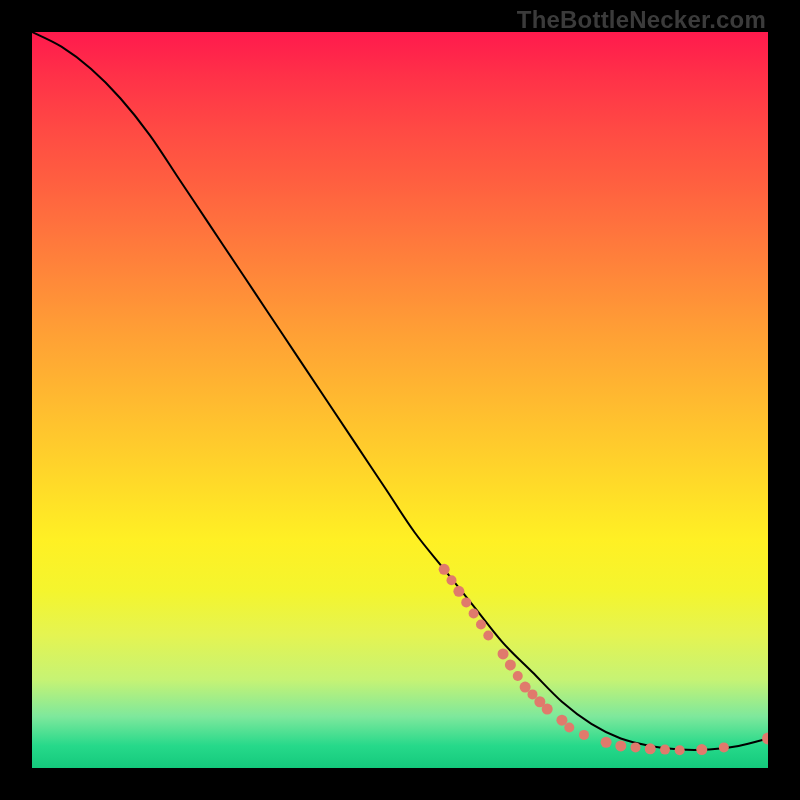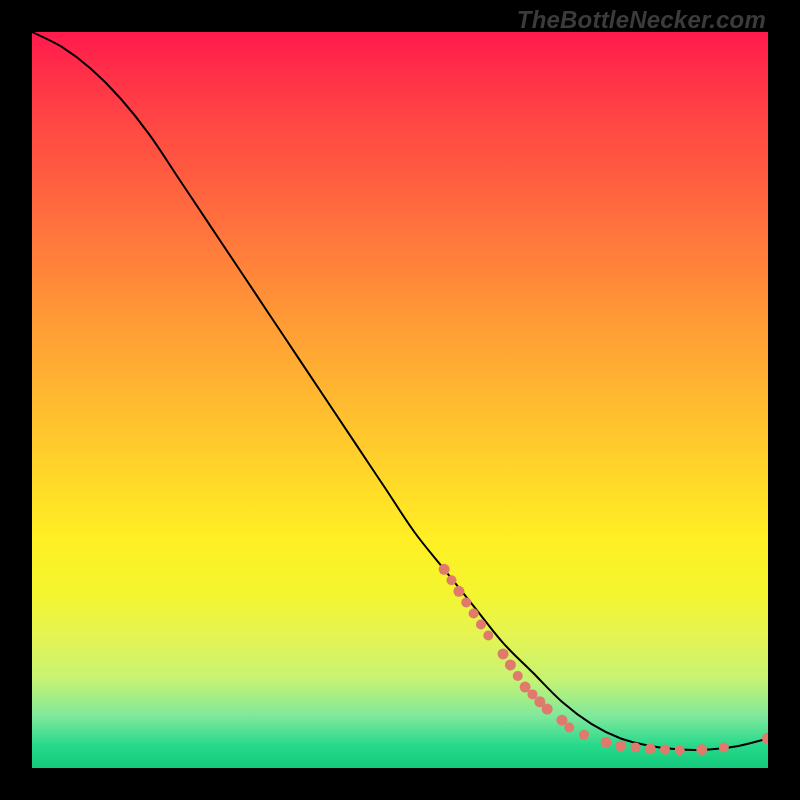--- a/index.html
+++ b/index.html
@@ -8,21 +8,20 @@
     width: 800px;
     height: 800px;
     background: #000;
     overflow: hidden;
     font-family: Arial, Helvetica, sans-serif;
   }
   .chart-wrap {
     position: relative;
     width: 800px;
     height: 800px;
-    font-style: italic;
   }
   .plot-area {
     position: absolute;
     left: 32px;
     top: 32px;
     width: 736px;
     height: 736px;
     
     background: linear-gradient(
       to bottom,

